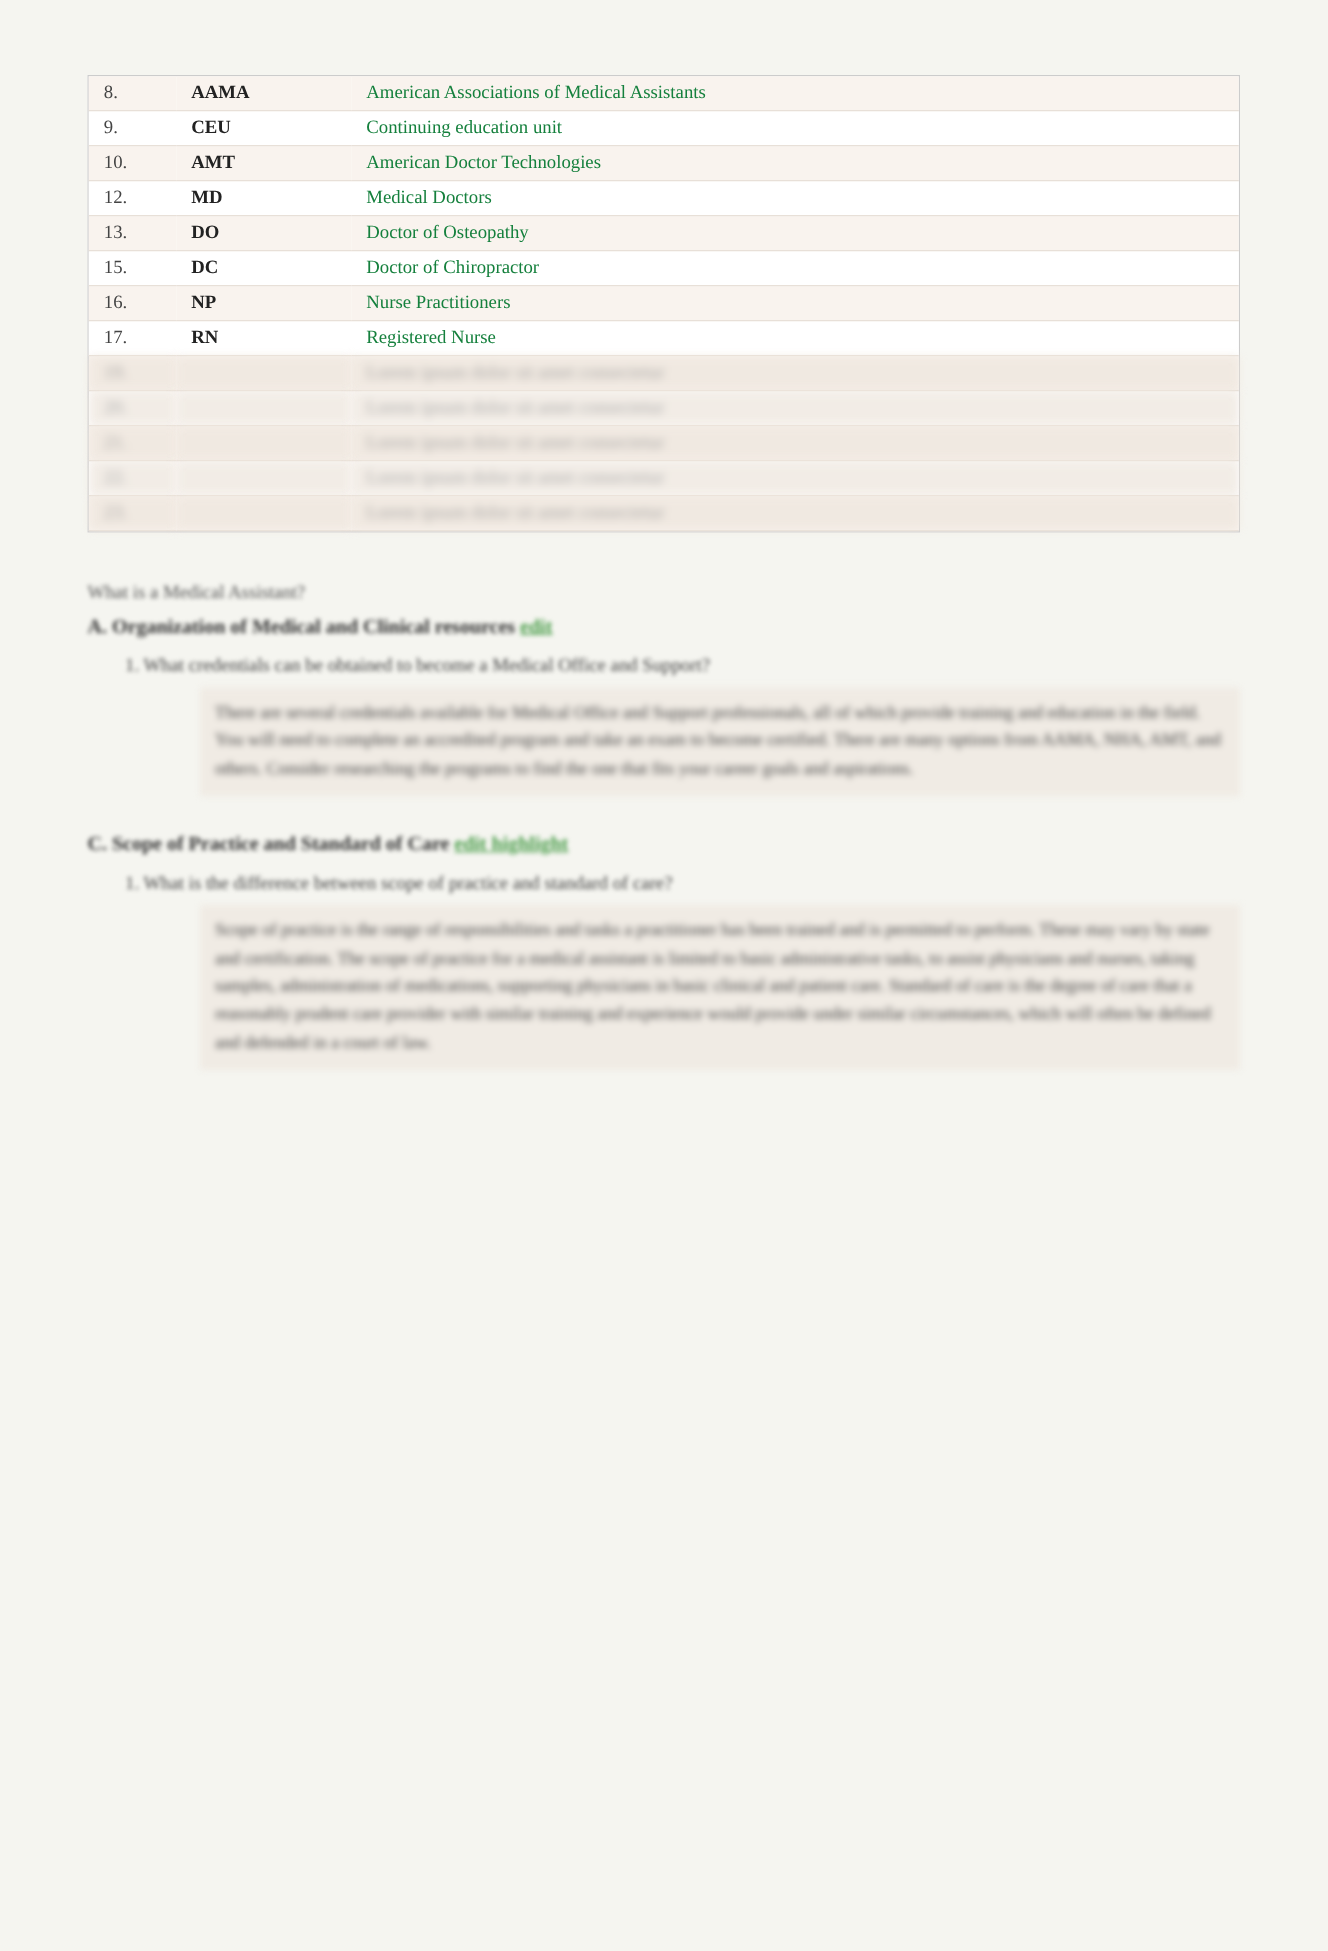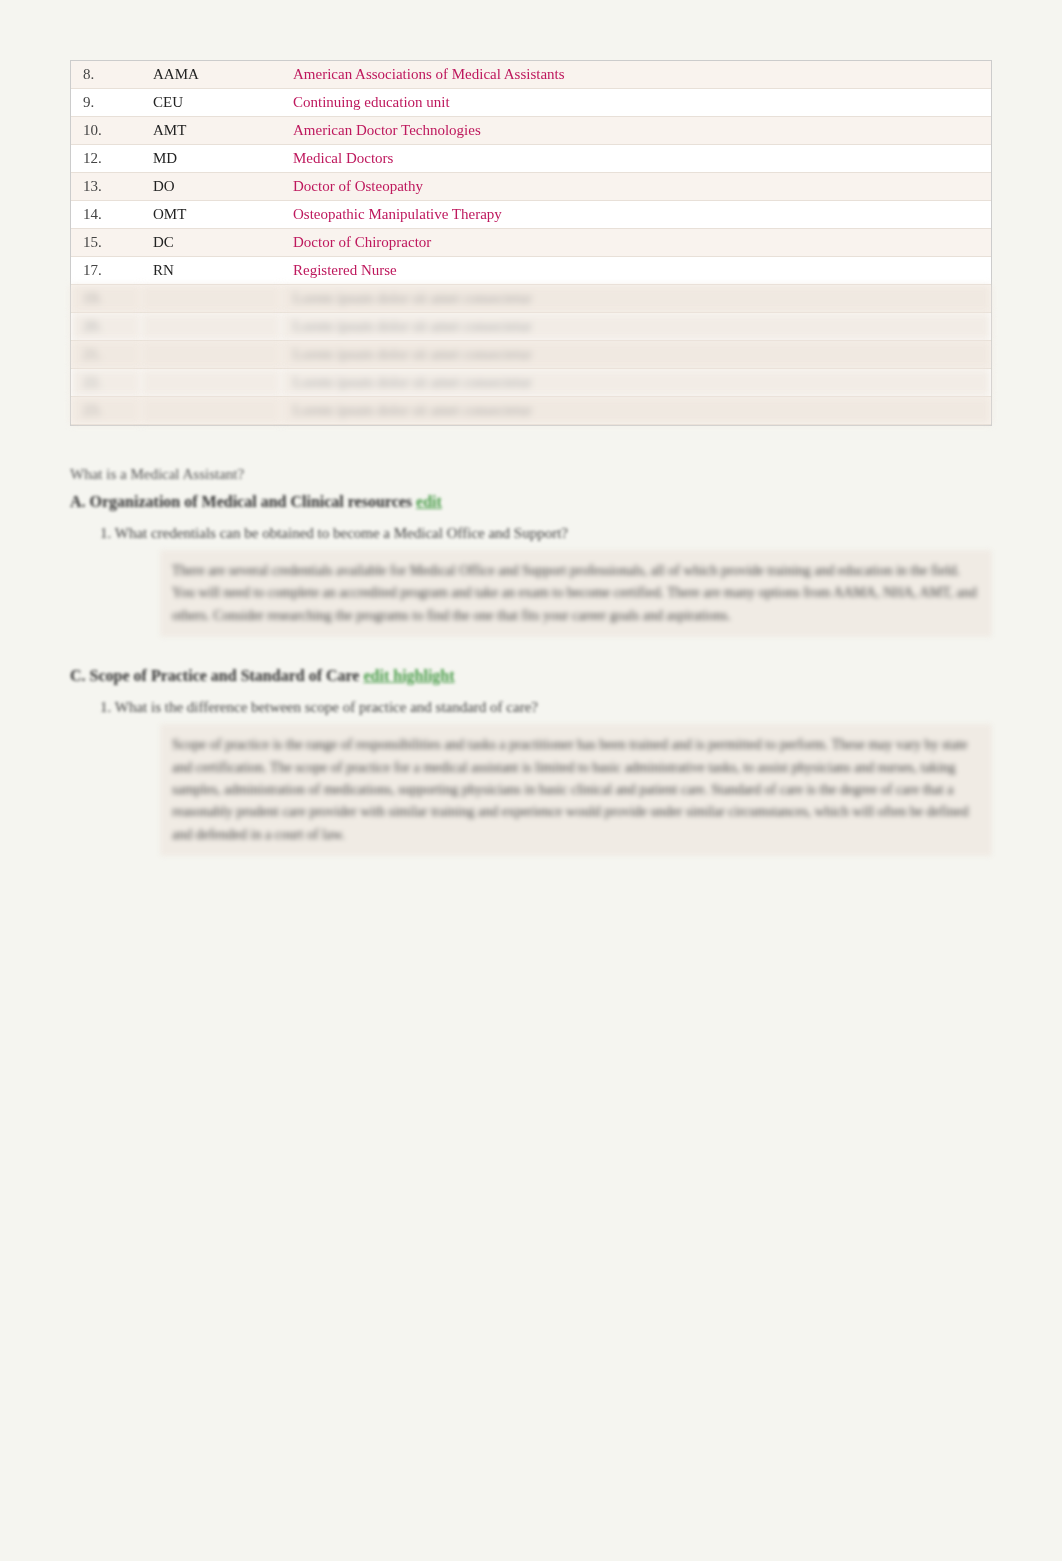--- a/index.html
+++ b/index.html
@@ -41,24 +41,24 @@
       color: #222;
       border-bottom: 1px solid #e8e0d8;
     }
 
     .abbr-table td:first-child {
       width: 70px;
       color: #444;
     }
     .abbr-table td:nth-child(2) {
       width: 140px;
-      font-weight: normal;
+      font-weight: bold;
     }
     .abbr-table td:nth-child(3) {
-      color: #be185d;
+      color: #15803d;
     }
 
     
     .abbr-table tr.blurred td {
       filter: blur(3.5px);
       color: #888;
       background: #ede5dc;
       opacity: 0.7;
     }
 
@@ -143,28 +143,28 @@
             <td>12.</td>
             <td>MD</td>
             <td>Medical Doctors</td>
           </tr>
           <tr>
             <td>13.</td>
             <td>DO</td>
             <td>Doctor of Osteopathy</td>
           </tr>
           <tr>
-            <td>14.</td>
-            <td>OMT</td>
-            <td>Osteopathic Manipulative Therapy</td>
-          </tr>
-          <tr>
             <td>15.</td>
             <td>DC</td>
             <td>Doctor of Chiropractor</td>
+          </tr>
+          <tr>
+            <td>16.</td>
+            <td>NP</td>
+            <td>Nurse Practitioners</td>
           </tr>
           <tr>
             <td>17.</td>
             <td>RN</td>
             <td>Registered Nurse</td>
           </tr>
           <tr class="blurred">
             <td>19.</td>
             <td></td>
             <td>Lorem ipsum dolor sit amet consectetur</td>

